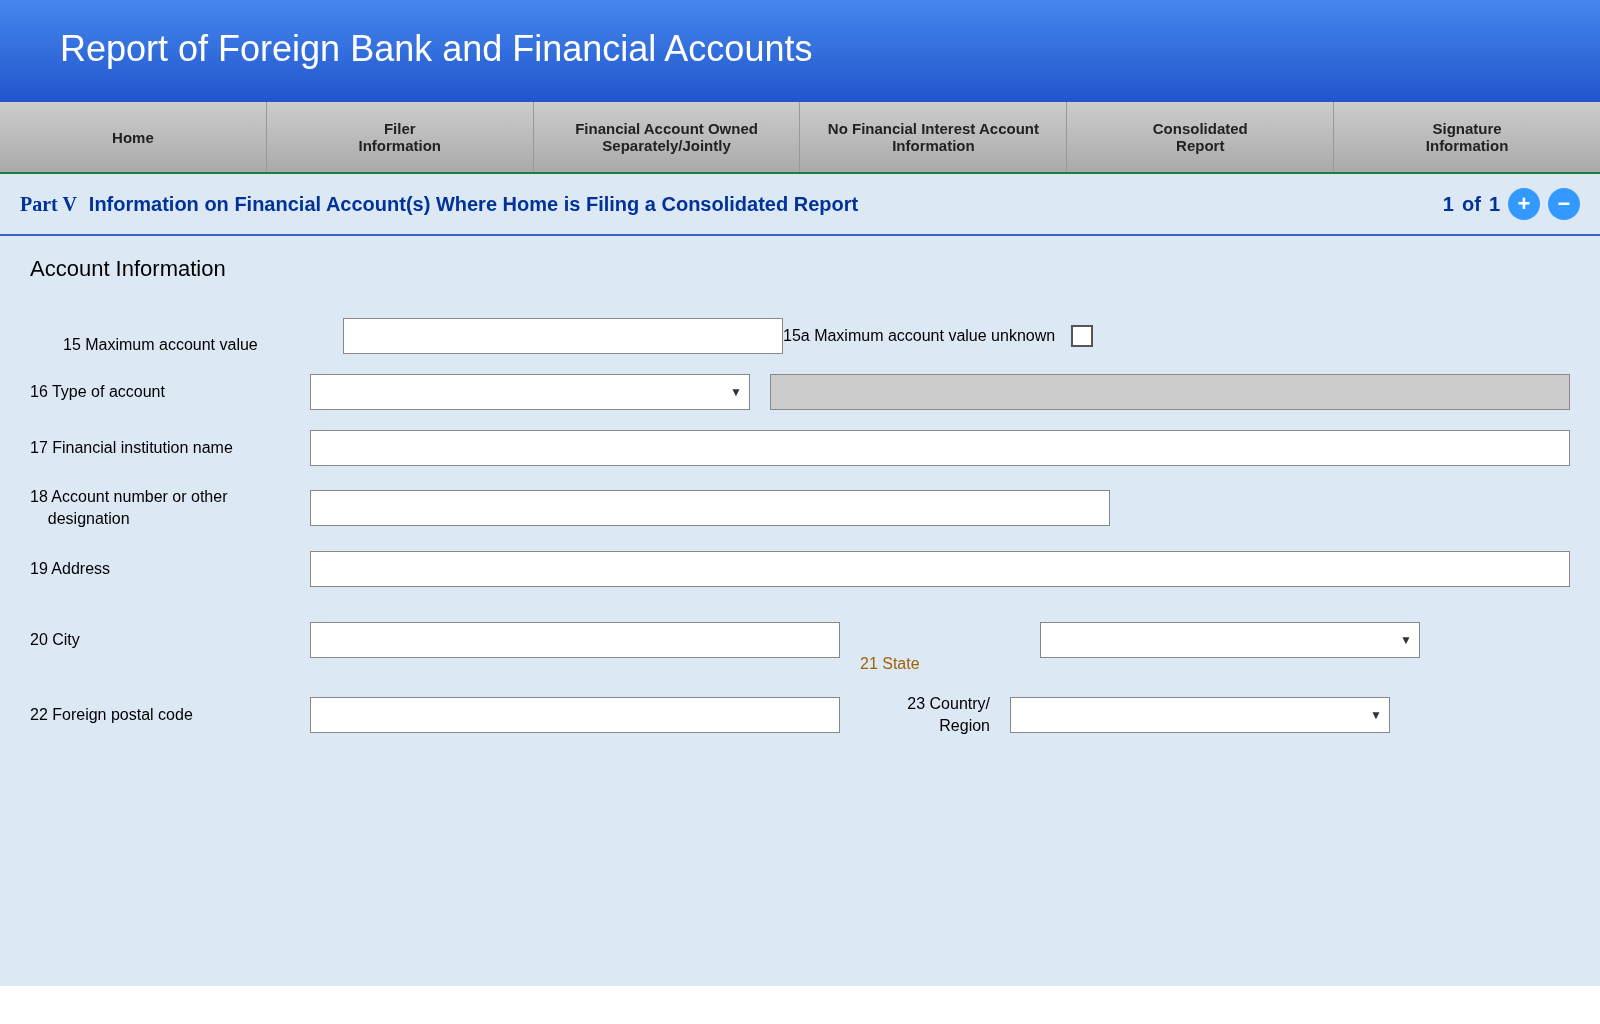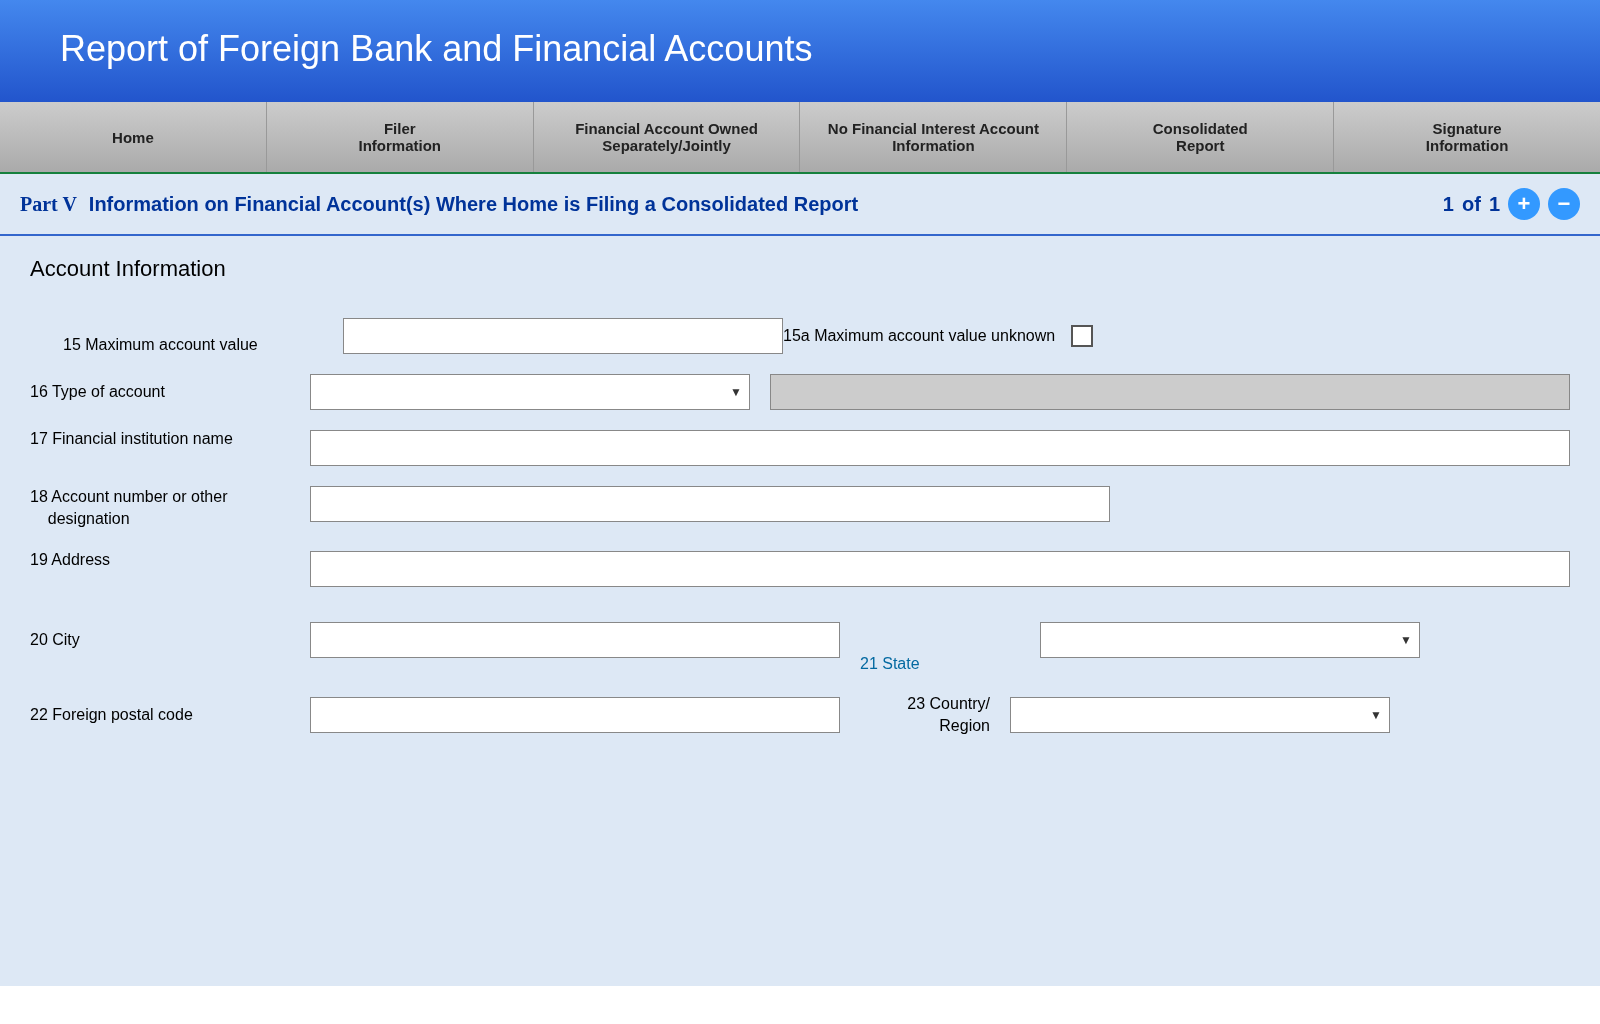--- a/index.html
+++ b/index.html
@@ -101,33 +101,34 @@
 
     
     .form-area {
       display: flex;
       flex-direction: column;
       gap: 20px;
     }
 
     .form-row {
       display: flex;
+      align-items: center;
       gap: 20px;
     }
 
     .field-label {
       font-size: 16px;
       color: #000;
       min-width: 260px;
       flex-shrink: 0;
     }
 
     .field-label-narrow {
       font-size: 16px;
-      color: #0369a1;
+      color: #a16207;
       min-width: 160px;
       flex-shrink: 0;
       margin-top: 48px;
     }
 
     .field-label-two-line {
       font-size: 16px;
       color: #000;
       min-width: 260px;
       flex-shrink: 0;

